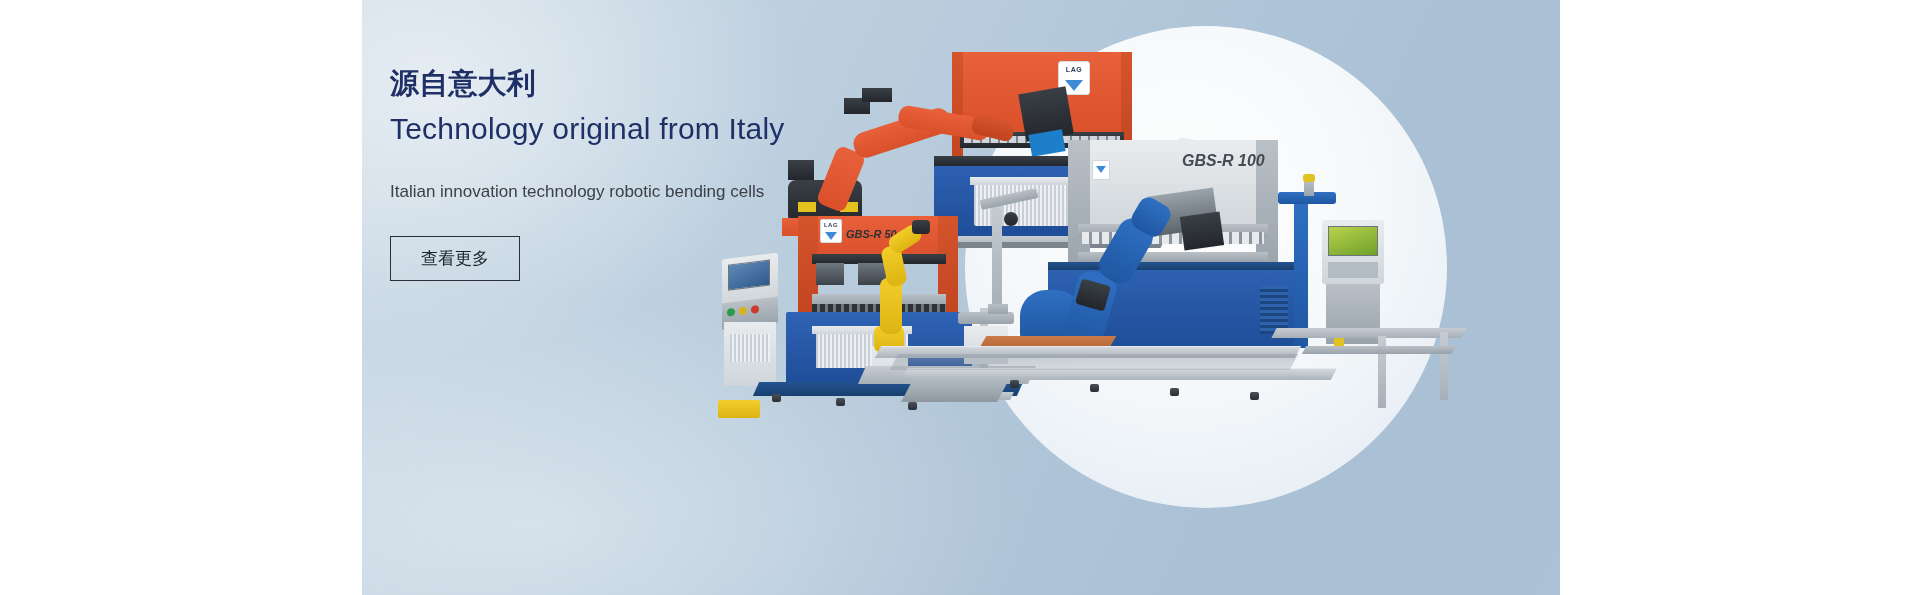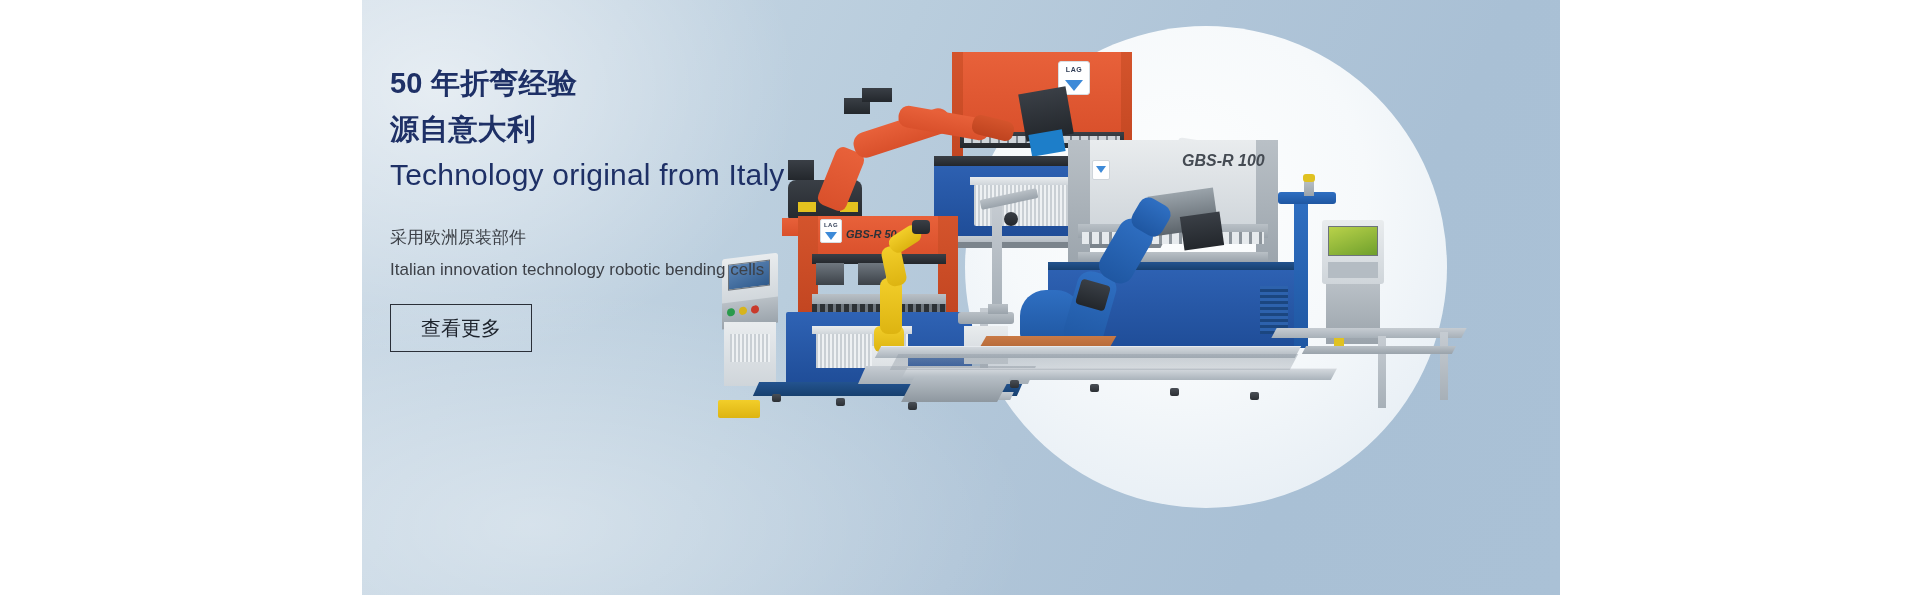--- a/index.html
+++ b/index.html
@@ -80,26 +80,26 @@
   .sub-line{
     color:#3c4047;
     font-size:17px;
     line-height:32px;
     white-space:nowrap;
     font-weight:400;
   }
 
   #cta{
     display:inline-block;
-    margin-top:18px;
+    margin-top:28px;
     padding:13px 30px;
     border:1px solid #2a2f38;
     background:transparent;
     color:#1d232c;
-    font-size:20px;
+    font-size:17px;
     line-height:1;
     cursor:pointer;
     text-decoration:none;
     font-family:inherit;
   }
 
   
   #machines{
     position:absolute;
     left:340px; top:24px;
@@ -340,30 +340,26 @@
       <div style="position:absolute;left:404px;top:196px;width:8px;height:72px;" class="steel"></div>
       <div style="position:absolute;left:466px;top:192px;width:8px;height:68px;" class="steel"></div>
       <div style="position:absolute;left:330px;top:206px;width:150px;height:8px;transform:skewX(-28deg);" class="grayd"></div>
     </div>
 
     <div style="position:absolute;left:206px;top:352px;width:96px;height:26px;transform:skewX(-28deg);background:linear-gradient(180deg,#b8c0c7,#8e979f);"></div>
   </div>
 
   <div id="copy">
 
-    <div class="headline h-cn">
-      <span class="num">50</span><span> 年折弯经验</span>
-    </div>
 
 
     <div class="headline h-cn">源自意大利</div>
 
     <div class="headline h-en">Technology original from Italy</div>
 
     <div id="sub">
-      <div class="sub-line">采用欧洲原装部件</div>
       <div class="sub-line">Italian innovation technology robotic bending cells</div>
     </div>
 
     <a href="#" id="cta">查看更多</a>
   </div>
 
 </div>
 
 </body></html>

